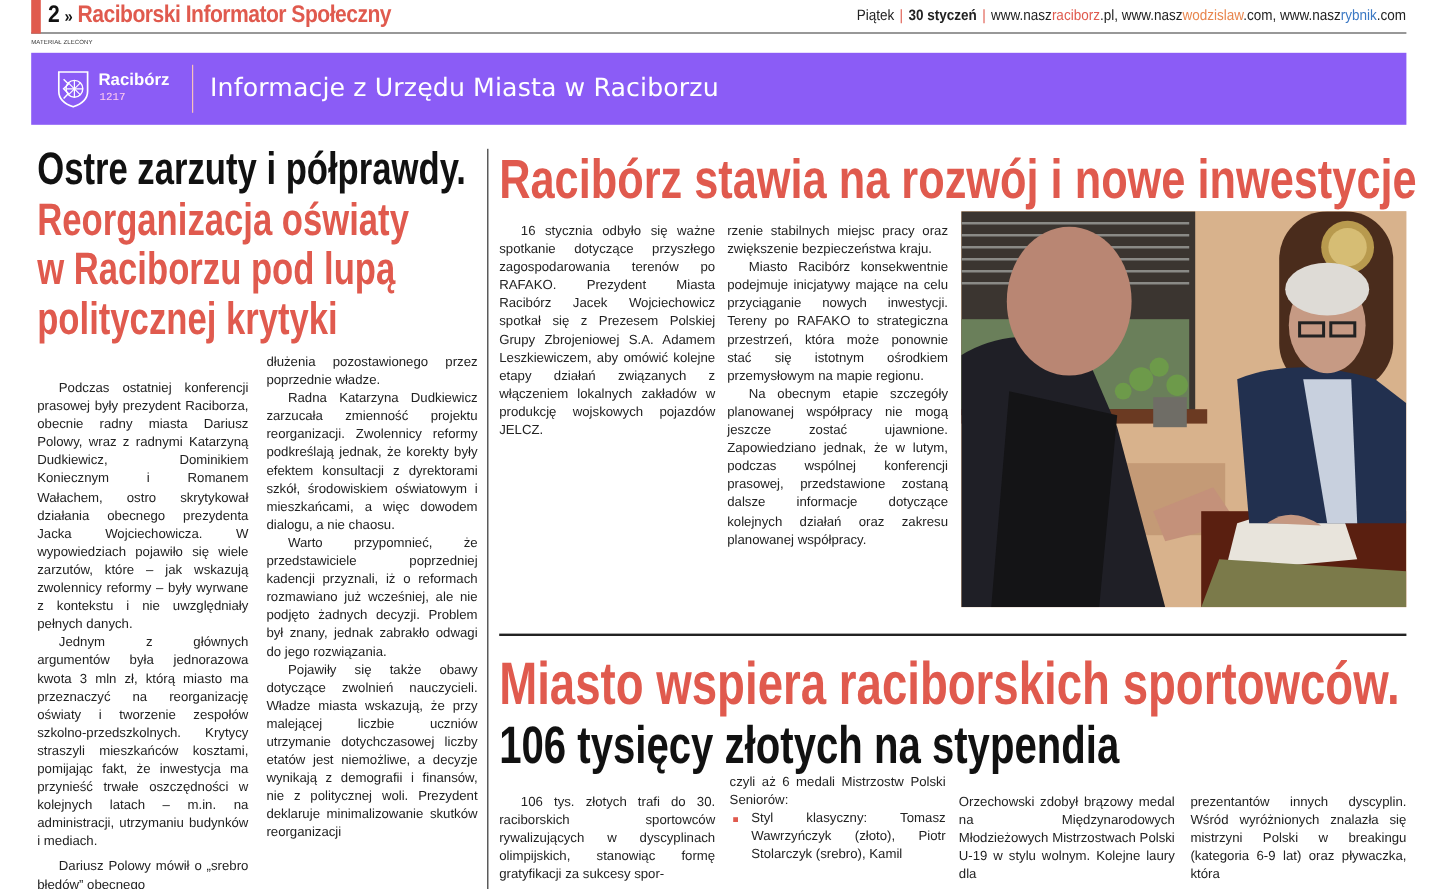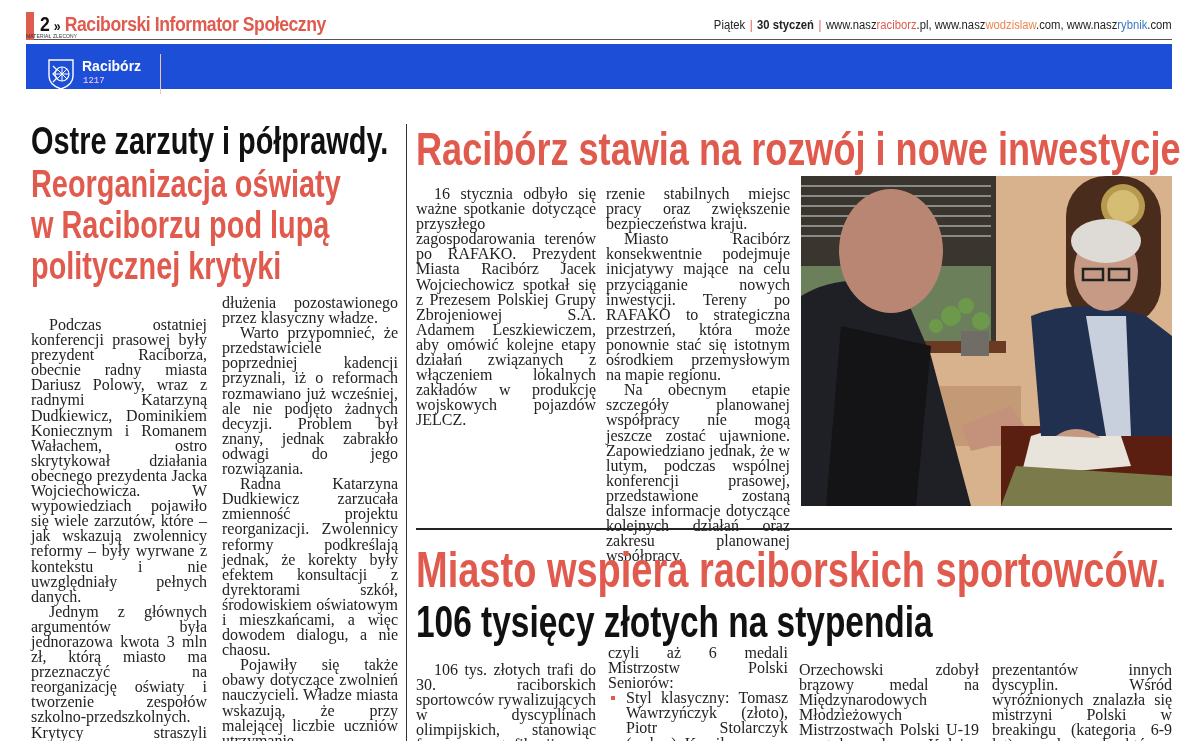--- a/index.html
+++ b/index.html
@@ -1,48 +1,48 @@
 <!DOCTYPE html>
 <html><head>
 <meta charset="utf-8">
 <style>
   * { box-sizing: border-box; margin: 0; padding: 0; }
   html, body { width: 1200px; height: 741px; overflow: hidden; background: #ffffff; }
   body { position: relative; font-family: "DejaVu Serif", serif; color: #222; }
 
-  .topbar { position: absolute; left: 26px; top: 12px; width: 1146px; height: 28px; border-bottom: 1.5px solid #555; }
+  .topbar { position: absolute; left: 26px; top: 0; width: 1146px; height: 28px; border-bottom: 1.5px solid #555; }
   .topbar .accent-bar { position: absolute; left: 0; top: 0; width: 8px; height: 28px; background: #e05a4e; }
   .topbar .page-title { position: absolute; left: 14px; top: 1px; font-family: "Liberation Sans", sans-serif; font-weight: bold; font-size: 20px; letter-spacing: -0.5px; transform: scaleX(0.88); transform-origin: left top; white-space: nowrap; }
   .topbar .page-num { color: #111; }
   .topbar .sep { color: #111; font-size: 14px; }
   .topbar .pub { color: #e05a4e; }
   .topbar .meta { position: absolute; right: 0; top: 6px; font-family: "Liberation Sans", sans-serif; font-size: 12.5px; color: #222; white-space: nowrap; transform: scaleX(0.9); transform-origin: right top; }
   .topbar .meta .pipe { color: #e05a4e; margin: 0 5px; }
   .topbar .meta b { font-weight: bold; }
   .topbar .meta .r { color: #e05a4e; }
   .topbar .meta .o { color: #e8864e; }
   .topbar .meta .b { color: #3a78c4; }
 
   .sponsored { position: absolute; left: 26px; top: 33px; font-family: "Liberation Sans", sans-serif; font-size: 5px; color: #333; letter-spacing: 0.1px; }
 
-  .banner { position: absolute; left: 26px; top: 44px; width: 1146px; height: 45px; background: #1d4ed8; }
+  .banner { position: absolute; left: 26px; top: 44px; width: 1146px; height: 60px; background: #8b5cf6; }
   .banner .logo { position: absolute; left: 20px; top: 14px; width: 30px; height: 32px; }
   .banner .logo-text { position: absolute; left: 56px; top: 14px; color: #fff; font-family: "Liberation Sans", sans-serif; font-weight: bold; font-size: 14px; }
   .banner .logo-year { position: absolute; left: 57px; top: 32px; color: #fce; font-family: Liberation Mono, monospace; font-size: 9px; }
   .banner .divider { position: absolute; left: 134px; top: 10px; width: 1px; height: 40px; background: #f7c1bb; }
   .banner .banner-title { position: absolute; left: 149px; top: 17px; color: #fff; font-family: "DejaVu Sans", sans-serif; font-size: 21px; letter-spacing: 0.1px; }
 
   .vline { position: absolute; background: #333; width: 1px; }
   .hline { position: absolute; background: #222; height: 1.5px; }
 
   .headline { font-family: "Liberation Sans", sans-serif; font-weight: bold; white-space: nowrap; transform-origin: left top; line-height: 1; }
   .h-black { color: #111; }
   .h-red { color: #e05a4e; }
 
-  .col { position: absolute; font-family: Liberation Serif, serif; font-size: 16px; line-height: 15.1px; color: #222; text-align: justify; hyphens: manual; }
+  .col { position: absolute; font-family: Liberation Sans, sans-serif; font-size: 11px; line-height: 15.1px; color: #222; text-align: justify; hyphens: manual; }
   .col p { text-indent: 18px; }
   .col p.noindent { text-indent: 0; }
 
   .photo { position: absolute; left: 801px; top: 176px; width: 371px; height: 330px; overflow: hidden; background: #d9b48f; }
 
   .bullet { position: relative; padding-left: 18px; text-indent: 0 !important; }
   .bullet::before { content: ""; position: absolute; left: 3px; top: 6px; width: 4px; height: 4px; background: #e05a4e; }
 </style>
 </head>
 <body>
@@ -67,39 +67,40 @@
     <circle cx="16" cy="16" r="7" fill="none" stroke="#fff" stroke-width="1.2"></circle>
     <line x1="16" y1="9" x2="16" y2="23" stroke="#fff" stroke-width="1"></line>
     <line x1="9" y1="16" x2="23" y2="16" stroke="#fff" stroke-width="1"></line>
     <line x1="11" y1="11" x2="21" y2="21" stroke="#fff" stroke-width="1"></line>
     <line x1="21" y1="11" x2="11" y2="21" stroke="#fff" stroke-width="1"></line>
     <path d="M7 8 L11 12 L7 16 L11 20 L7 24" fill="none" stroke="#fff" stroke-width="1.2"></path>
   </svg>
   <div class="logo-text">Racibórz</div>
   <div class="logo-year">1217</div>
   <div class="divider"></div>
+  <div class="banner-title">Informacje z Urzędu Miasta w Raciborzu</div>
 </div>
 
 <div class="vline" style="left:406px; top:124px; height:617px;"></div>
 
 <div>
   <div class="headline h-black" style="position:absolute; left:31px; top:122px; font-size:38px; transform:scaleX(0.76);">Ostre zarzuty i półprawdy.</div>
   <div class="headline h-red" style="position:absolute; left:31px; top:165px; font-size:38px; transform:scaleX(0.76);">Reorganizacja oświaty</div>
   <div class="headline h-red" style="position:absolute; left:31px; top:206px; font-size:38px; transform:scaleX(0.76);">w Raciborzu pod lupą</div>
   <div class="headline h-red" style="position:absolute; left:31px; top:247px; font-size:38px; transform:scaleX(0.76);">politycznej krytyki</div>
 
   <div class="col" style="left:31px; top:295px; width:176px;margin-top:22px;">
     <p>Podczas ostatniej konferencji prasowej były prezydent Raciborza, obecnie radny miasta Dariusz Polowy, wraz z radnymi Katarzyną Dudkiewicz, Dominikiem Koniecznym i Romanem Wałachem, ostro skrytykował działania obecnego prezydenta Jacka Wojciechowicza. W wypowiedziach pojawiło się wiele zarzutów, które – jak wskazują zwolennicy reformy – były wyrwane z kontekstu i nie uwzględniały pełnych danych.</p>
     <p>Jednym z głównych argumentów była jednorazowa kwota 3 mln zł, którą miasto ma przeznaczyć na reorganizację oświaty i tworzenie zespołów szkolno-przedszkolnych. Krytycy straszyli mieszkańców kosztami, pomijając fakt, że inwestycja ma przynieść trwałe oszczędności w kolejnych latach – m.in. na administracji, utrzymaniu budynków i mediach.</p>
     <p style="margin-top:6px;">Dariusz Polowy mówił o „srebro błędów” obecnego</p>
   </div>
   <div class="col" style="left:222px; top:295px; width:176px;">
-    <p class="noindent">dłużenia pozostawionego przez klasyczny władze.</p>
+    <p class="noindent">dłużenia pozostawionego przez poprzednie władze.</p>
+    <p>Radna Katarzyna Dudkiewicz zarzucała zmienność projektu reorganizacji. Zwolennicy reformy podkreślają jednak, że korekty były efektem konsultacji z dyrektorami szkół, środowiskiem oświatowym i mieszkańcami, a więc dowodem dialogu, a nie chaosu.</p>
     <p>Warto przypomnieć, że przedstawiciele poprzedniej kadencji przyznali, iż o reformach rozmawiano już wcześniej, ale nie podjęto żadnych decyzji. Problem był znany, jednak zabrakło odwagi do jego rozwiązania.</p>
-    <p>Radna Katarzyna Dudkiewicz zarzucała zmienność projektu reorganizacji. Zwolennicy reformy podkreślają jednak, że korekty były efektem konsultacji z dyrektorami szkół, środowiskiem oświatowym i mieszkańcami, a więc dowodem dialogu, a nie chaosu.</p>
     <p>Pojawiły się także obawy dotyczące zwolnień nauczycieli. Władze miasta wskazują, że przy malejącej liczbie uczniów utrzymanie dotychczasowej liczby etatów jest niemożliwe, a decyzje wynikają z demografii i finansów, nie z politycznej woli. Prezydent deklaruje minimalizowanie skutków reorganizacji</p>
   </div>
 </div>
 
 <div>
   <div class="headline h-red" style="position:absolute; left:416px; top:126px; font-size:46px; transform:scaleX(0.785);">Racibórz stawia na rozwój i nowe inwestycje</div>
 
   <div class="col" style="left:416px; top:186px; width:180px;">
     <p>16 stycznia odbyło się ważne spotkanie dotyczące przyszłego zagospodarowania terenów po RAFAKO. Prezydent Miasta Racibórz Jacek Wojciechowicz spotkał się z Prezesem Polskiej Grupy Zbrojeniowej S.A. Adamem Leszkiewiczem, aby omówić kolejne etapy działań związanych z włączeniem lokalnych zakładów w produkcję wojskowych pojazdów JELCZ.</p>
   </div>

